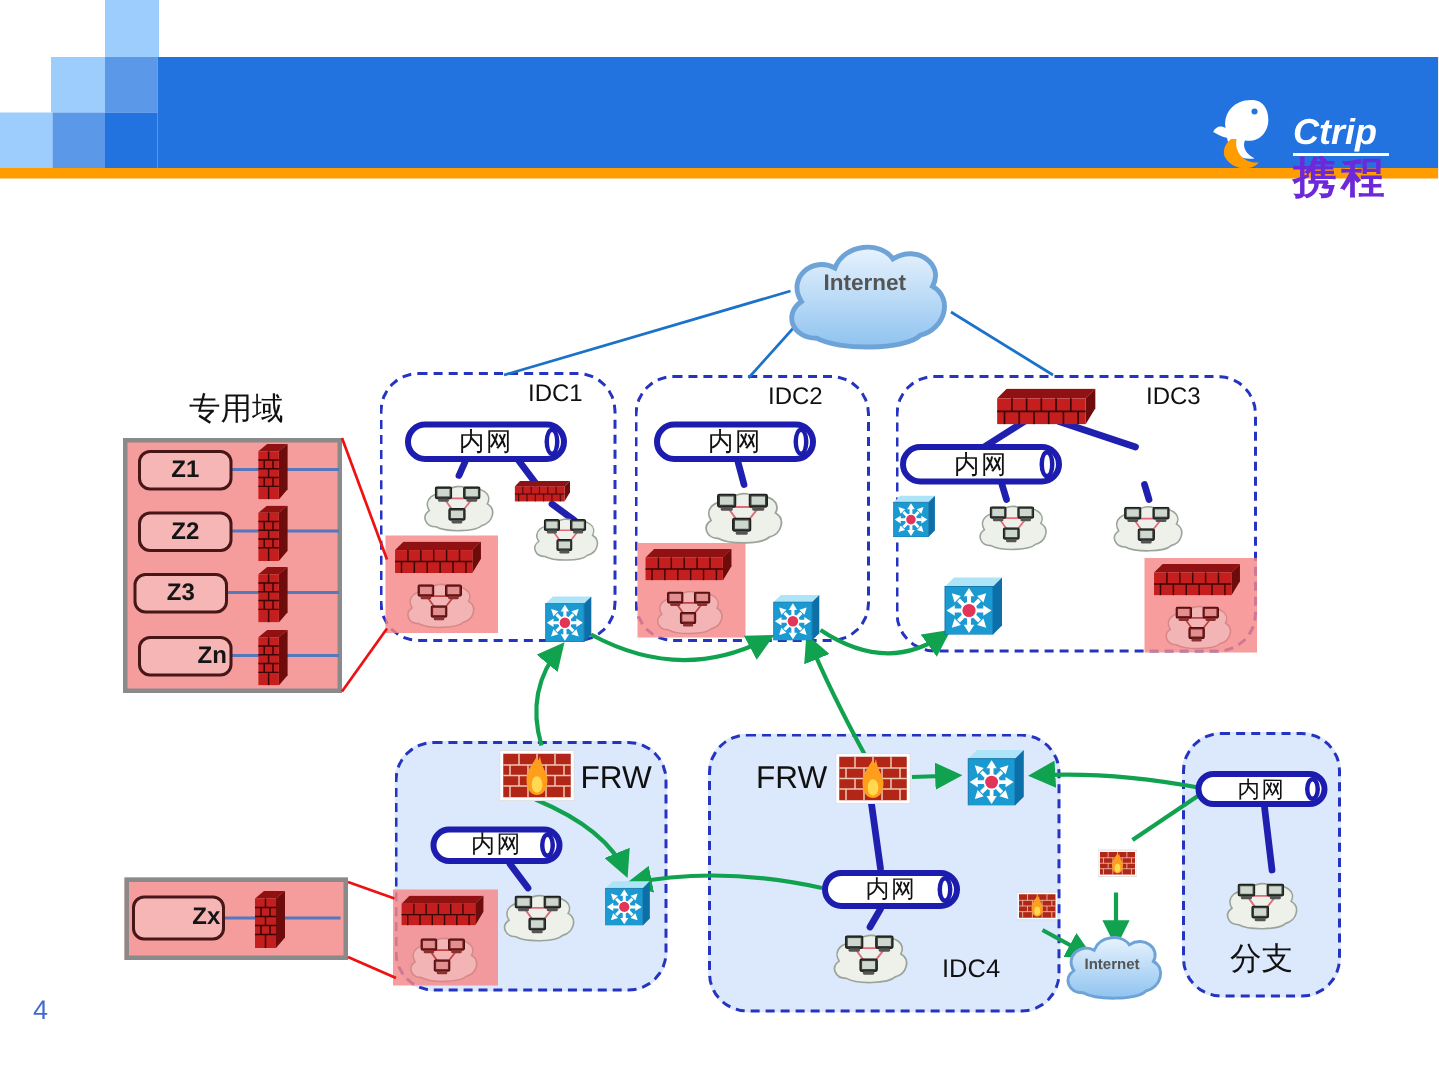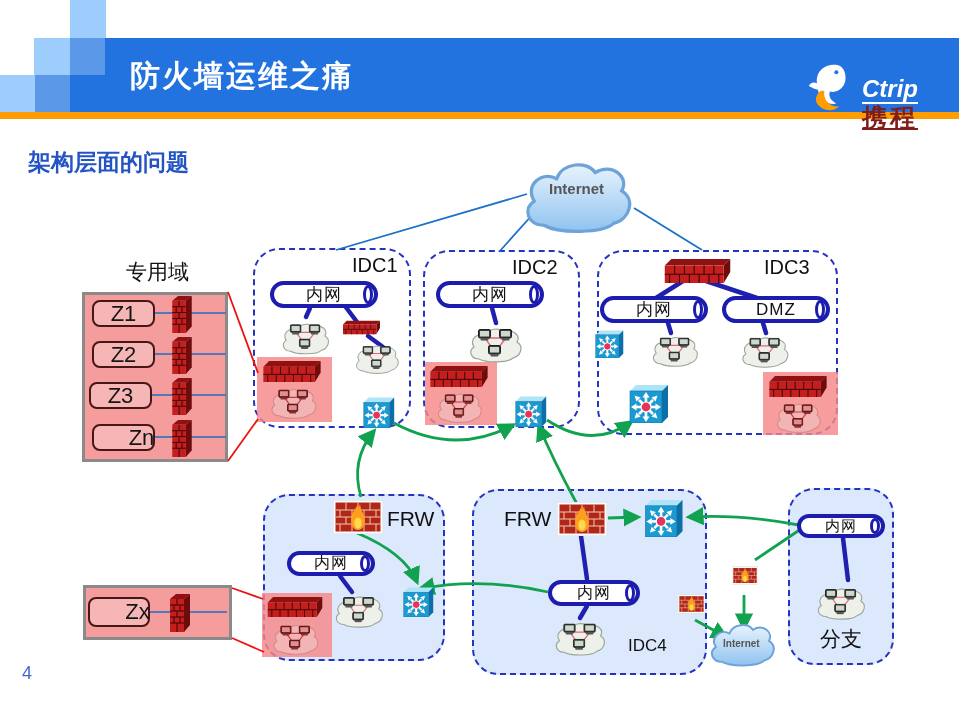--- a/index.html
+++ b/index.html
@@ -7,31 +7,31 @@
          font-family:"Liberation Sans","DejaVu Sans",sans-serif;}
   
   .sq{position:absolute;}
   .hbar{position:absolute;background:#2273df;}
   .htitle{position:absolute;color:#fff;font-size:30px;font-weight:bold;letter-spacing:2px;}
   .orange{position:absolute;background:#ff9c00;}
   .logo{position:absolute;display:flex;align-items:center;gap:10px;}
   .logo-col{display:flex;flex-direction:column;line-height:1.05;}
   .logo-brand{color:#fff;font-size:24px;font-weight:bold;font-style:italic;
               border-bottom:2px solid #fff;padding-bottom:1px;position:relative;margin-top:32px;}
-  .logo-cn{color:#7f1d1d;font-size:25px;font-weight:bold;letter-spacing:3px;text-decoration:underline;}
+  .logo-cn{color:#6d28d9;font-size:29px;font-weight:bold;letter-spacing:3px;}
   .sectitle{position:absolute;color:#2353c4;font-size:23px;font-weight:bold;}
   .pagenum{position:absolute;color:#4169cf;font-size:18px;}
   
   .dashedbox{position:absolute;border:2px dashed #2433c0;border-radius:26px;box-sizing:border-box;z-index:1;}
   .bluefill{background:#dce8fb;}
-  .boxlabel{position:absolute;font-size:20px;color:#111;z-index:5;white-space:nowrap;}
+  .boxlabel{position:absolute;font-size:16px;color:#111;z-index:5;white-space:nowrap;}
   .pinkrect{position:absolute;background:rgba(245,135,135,0.82);z-index:2;}
   .graybox{position:absolute;background:#f59c9c;border:3px solid #8a8a8a;box-sizing:border-box;z-index:1;}
   .zonebox{position:absolute;background:#f7b6b6;border:2px solid #471616;border-radius:8px;
-           display:flex;align-items:center;justify-content:center;font-size:22px;font-weight:400;
+           display:flex;align-items:center;justify-content:center;font-size:16px;font-weight:700;
            color:#151515;box-sizing:border-box;z-index:4;}
   .hline{position:absolute;height:2px;background:#5577bb;z-index:3;}
   .pill{position:absolute;background:#fff;border:4px solid #1c1cae;border-radius:14px;
         display:flex;align-items:center;justify-content:center;font-size:17px;color:#111;
         letter-spacing:1px;box-sizing:border-box;z-index:4;}
   .pill::after{content:"";position:absolute;right:1px;top:0;bottom:0;width:10px;
                border:3px solid #1c1cae;border-radius:50%;box-sizing:border-box;}
   .icon{position:absolute;z-index:4;}
   .under{position:absolute;left:0;top:0;z-index:3;pointer-events:none;}
   .netlabel{position:absolute;color:#555;font-weight:bold;z-index:5;}
@@ -169,36 +169,34 @@
     </defs>
   </svg>
 
   <div class="sq" style="left:70px;top:0;width:36px;height:38px;background:#9ccdfc;"></div>
   <div class="sq" style="left:34px;top:38px;width:36px;height:37px;background:#9ccdfc;"></div>
   <div class="sq" style="left:0;top:75px;width:35px;height:37px;background:#9ccdfc;"></div>
   <div class="sq" style="left:70px;top:38px;width:35px;height:37px;background:#5b98e8;"></div>
   <div class="sq" style="left:35px;top:75px;width:35px;height:37px;background:#5b98e8;"></div>
   <div class="hbar" style="left:105px;top:38px;width:854px;height:74px;"></div>
   <div class="hbar" style="left:70px;top:75px;width:35px;height:37px;"></div>
-  <span class="htitle" style="left:130px;top:56px;">防火墙运维之痛</span>
   <div class="orange" style="left:0;top:112px;width:959px;height:7px;"></div>
 
   <div class="logo" style="left:806px;top:44px;">
     <svg width="46" height="58" viewBox="0 0 50 60">
       <path d="M34 6 C20 4 10 14 12 26 C8 24 5 25 3 29 C7 31 10 33 13 33 C15 44 24 50 33 48 C27 45 24 40 26 35 C35 37 43 30 43 20 C43 12 39 7 34 6 Z" fill="#ffffff"></path>
       <circle cx="33" cy="14" r="2.2" fill="#2273df"></circle>
       <path d="M20 34 C18 44 26 52 36 51 C30 58 17 56 12 48 C9 43 12 37 16 34 Z" fill="#ff9d00"></path>
     </svg>
     <div class="logo-col">
       <span class="logo-brand">Ctrip</span>
       <span class="logo-cn">携程</span>
     </div>
   </div>
 
-  <span class="sectitle" style="left:28px;top:147px;">架构层面的问题</span>
   <span class="pagenum" style="left:22px;top:663px;">4</span>
 
   <svg class="under" width="959" height="719">
 
     <g stroke="#1b72c8" stroke-width="1.8" fill="none">
       <path d="M527,194 L336,250"></path>
         <path d="M534,213 L499,252"></path>
         <path d="M634,208 L702,250"></path>
     </g>
 
@@ -285,21 +283,20 @@
   <svg class="icon" style="left:515px;top:395px;" width="32" height="32">
       <use href="#sym-switch"></use>
     </svg>
 
   <div class="dashedbox" style="left:597px;top:250px;width:241px;height:185px;"></div>
   <span class="boxlabel" style="left:764px;top:256px;">IDC3</span>
   <svg class="icon" style="left:664px;top:259px;" width="67" height="24">
       <use href="#sym-fw-slab"></use>
     </svg>
   <div class="pill" style="left:600px;top:296px;width:108px;height:27px;">内网</div>
-  <div class="pill" style="left:722px;top:296px;width:108px;height:27px;">DMZ</div>
   <svg class="icon" style="left:645px;top:327px;" width="61" height="42">
       <use href="#sym-cloudnet"></use>
     </svg>
   <svg class="icon" style="left:735px;top:327px;" width="61" height="43">
       <use href="#sym-cloudnet"></use>
     </svg>
   <svg class="icon" style="left:595px;top:329px;" width="29" height="29">
       <use href="#sym-switch"></use>
     </svg>
   <svg class="icon" style="left:629px;top:383px;" width="40" height="40">

